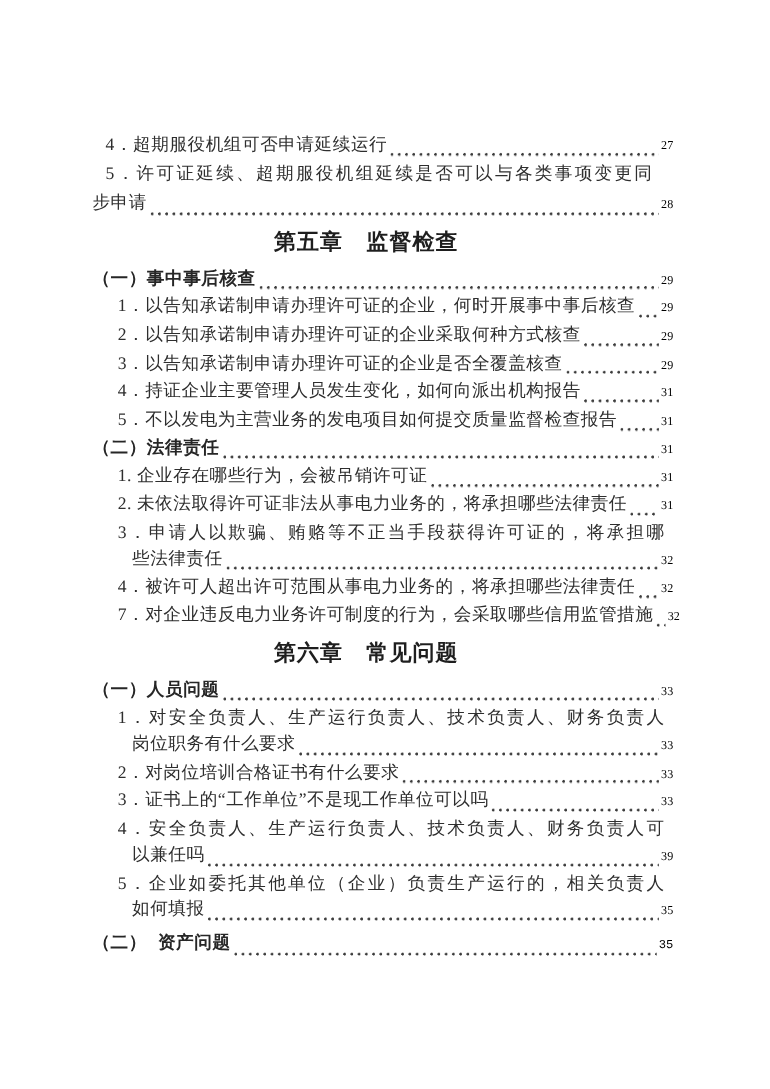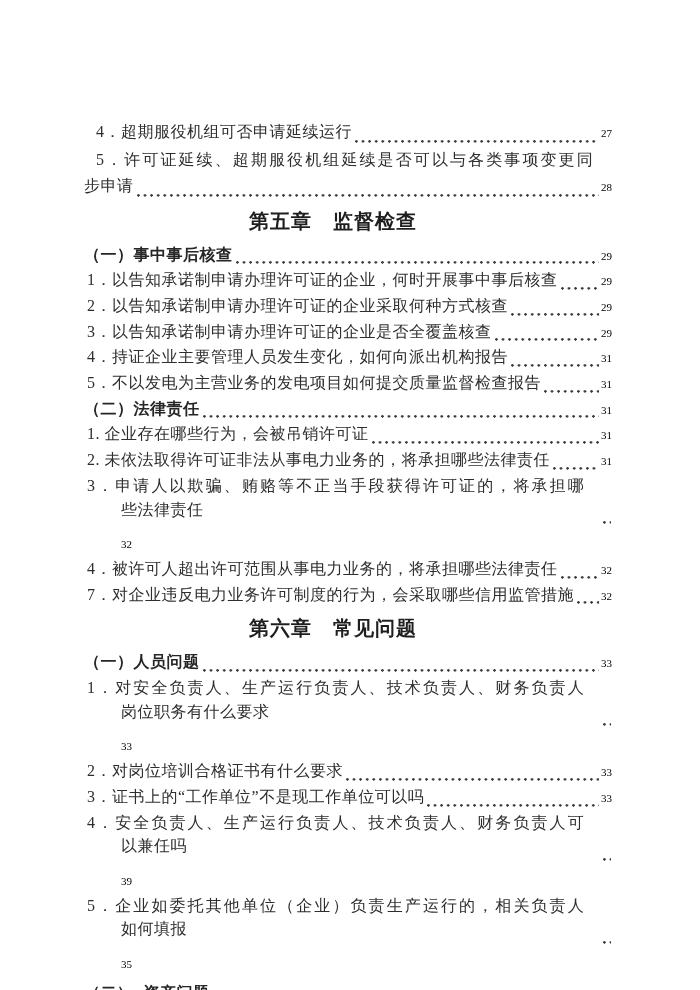--- a/index.html
+++ b/index.html
@@ -29,23 +29,23 @@
     display:flex;
     align-items:baseline;
     font-size:16px;
     line-height:23.7px;
     letter-spacing:0.5px;
     white-space:nowrap;
   }
   .blockA .row { line-height:26.5px; }
   .row .t { white-space:nowrap; }
   .section .t { font-weight:700; color:#262626; }
-  .ind-a { padding-left:12px; }
-  .ind-n { padding-left:3px; }
-  .ind-c { padding-left:36px;flex-direction:column; }
+  .ind-a { padding-left:12px;align-items:flex-end; }
+  .ind-n { padding-left:3px;margin-left:20px; }
+  .ind-c { padding-left:36px; }
   .ind-c0 { padding-left:0; }
   .ind-s { padding-left:0; }
   .spread .t { letter-spacing:2.1px; }
   .gap-before { margin-top:6px;font-family:Liberation Mono, monospace; }
   .leader {
     flex:1 1 8px;
     align-self:flex-end;
     height:3px;
     margin:0 1px 4px 3px;
     min-width:8px;

